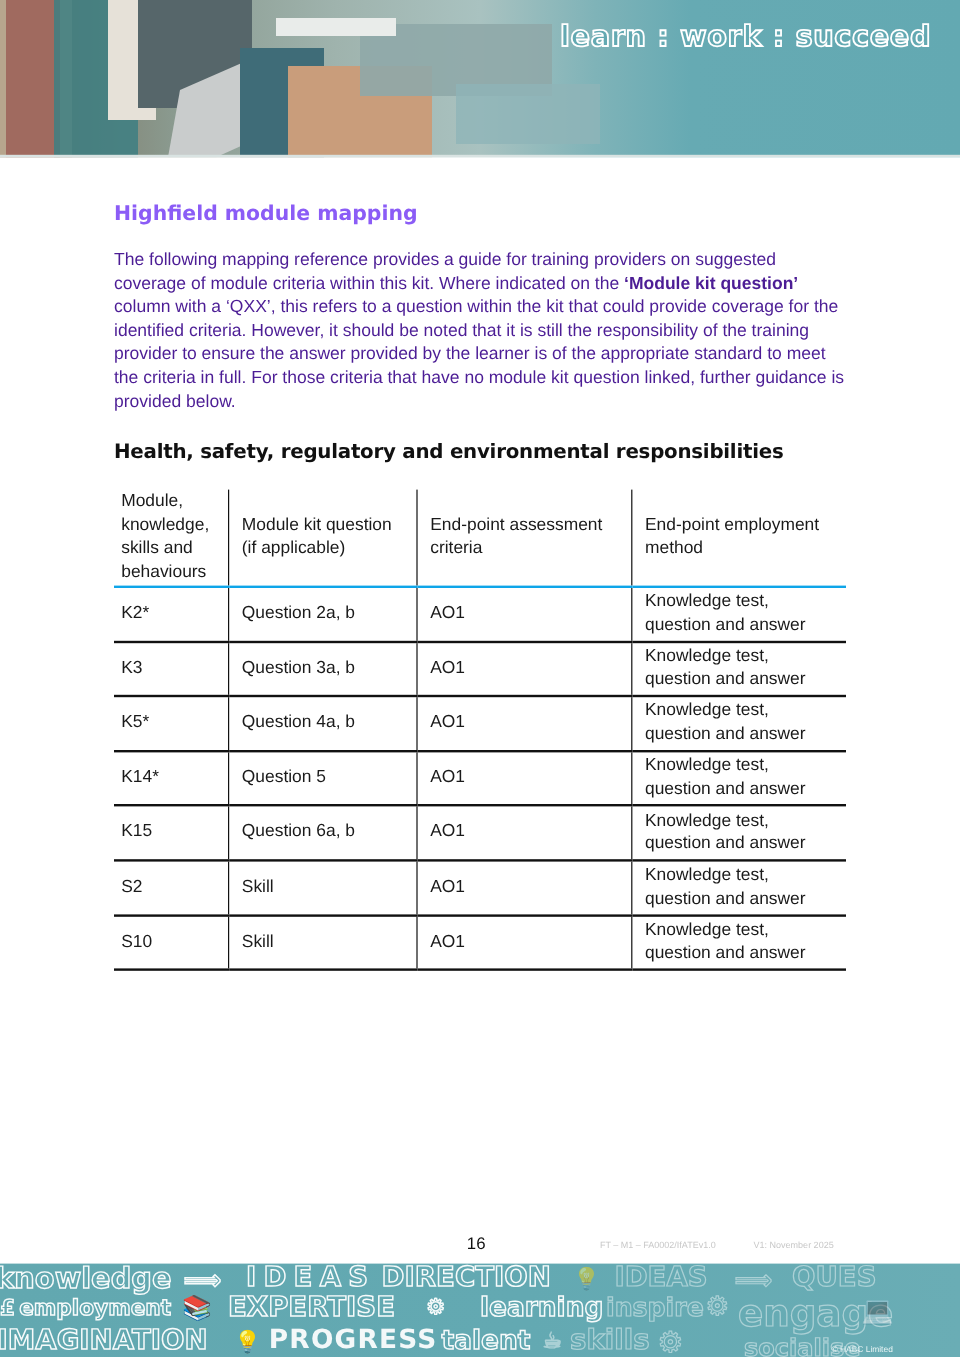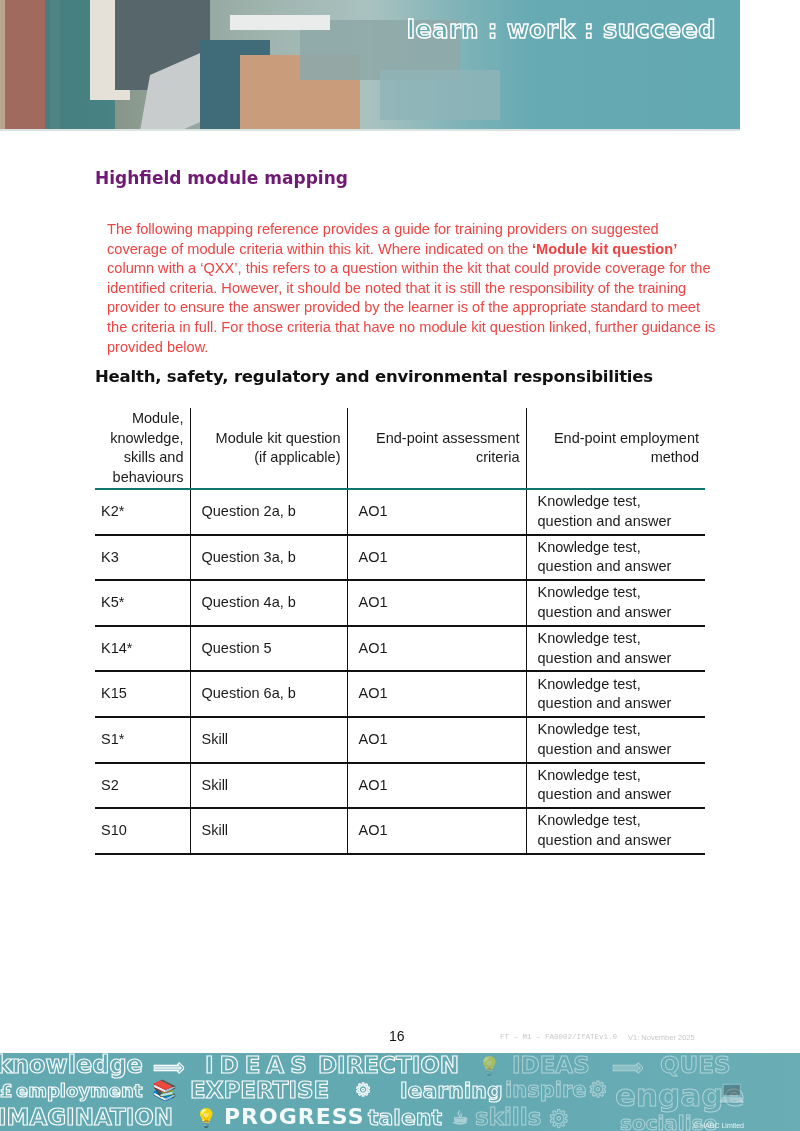--- a/index.html
+++ b/index.html
@@ -1,62 +1,62 @@
 <!DOCTYPE html>
 <html><head>
 <meta charset="utf-8">
 <style>
   html, body { margin: 0; padding: 0; }
   body {
     width: 800px; height: 1131px; position: relative; overflow: hidden;
     background: #ffffff; font-family: "DejaVu Sans", "Liberation Sans", sans-serif; color: #1a1a1a;
   }
   .header-banner {
-    position: absolute; left: 0; top: 0; width: 740px; height: 131px; overflow: hidden;
+    position: absolute; left: 0; top: 0; width: 800px; height: 131px; overflow: hidden;
     background: linear-gradient(90deg, #7a6a55 0%, #8a9a8f 18%, #9fb3ad 35%, #a9c2c0 50%, #7fb3b8 62%, #66aab3 72%, #63a9b2 100%);
   }
   .photo-shapes { position: absolute; inset: 0; }
   .tagline {
     position: absolute; right: 24px; top: 16px;
     font-family: "DejaVu Sans", sans-serif; font-weight: bold; font-size: 24px; letter-spacing: 0.5px;
     color: #63a9b2; -webkit-text-stroke: 1.5px #ffffff;
   }
   .page-title {
     position: absolute; top: 168px; left: 95px; margin: 0;
-    font-family: "DejaVu Sans", sans-serif; font-weight: bold; font-size: 17px; color: #701a75;
+    font-family: "DejaVu Sans", sans-serif; font-weight: bold; font-size: 17px; color: #8b5cf6;
   }
   .intro {
-    position: absolute; top: 208px; left: 95px; width: 612px; margin: 12px;
-    font-family: "Liberation Sans", sans-serif; font-size: 14.6px; line-height: 19.6px; color: #ef4444;
+    position: absolute; top: 208px; left: 95px; width: 612px; margin: 0;
+    font-family: "Liberation Sans", sans-serif; font-size: 14.6px; line-height: 19.6px; color: #4c1d95;
   }
   .intro b { font-weight: bold; }
   .section-title {
     position: absolute; top: 367px; left: 95px; margin: 0;
     font-family: "DejaVu Sans", sans-serif; font-weight: bold; font-size: 16.5px; color: #111; letter-spacing: -0.2px;
   }
   table.mapping {
     position: absolute; top: 408px; left: 95px; width: 610px;
     border-collapse: collapse; font-family: "Liberation Sans", sans-serif; font-size: 14.5px; color: #1a1a1a;
   }
   table.mapping th, table.mapping td {
     text-align: left; vertical-align: middle; font-weight: normal; padding: 0 6px 0 11px; line-height: 19.5px;
     border-left: 1.5px solid #111;
   }
   table.mapping th:first-child, table.mapping td:first-child { border-left: none; padding-left: 6px; }
-  table.mapping thead th { height: 80px; border-bottom: 2px solid #0f766e; padding-top: 0; text-align: right; }
+  table.mapping thead th { height: 80px; border-bottom: 2px solid #0ea5e9; padding-top: 0; }
   table.mapping tbody td { height: 43.6px; border-bottom: 2px solid #111; }
   col.c1 { width: 95px; } col.c2 { width: 157px; } col.c3 { width: 179px; } col.c4 { width: 179px; }
   .footer-meta {
     position: absolute; top: 1028px; left: 0; width: 719px; height: 20px;
   }
   .page-number {
     position: absolute; left: 389px; top: 0; font-family: "Liberation Sans", sans-serif; font-size: 14px; color: #111;
   }
   .doc-ref {
-    position: absolute; left: 500px; top: 5px; font-family: Liberation Mono, monospace; font-size: 7.5px; color: #c8c8c8;
+    position: absolute; left: 500px; top: 5px; font-family: Liberation Sans, sans-serif; font-size: 7.5px; color: #c8c8c8;
   }
   .doc-version {
     position: absolute; left: 628px; top: 5px; font-family: "Liberation Sans", sans-serif; font-size: 7.5px; color: #c8c8c8; text-align: center;
   }
   .footer-banner {
     position: absolute; left: 0; top: 1053px; width: 800px; height: 88px; overflow: hidden;
     background: linear-gradient(90deg, #62a8b0 0%, #63a9b2 55%, #6aadb5 100%);
   }
   .word { position: absolute; font-family: "DejaVu Sans", sans-serif; font-weight: bold; white-space: nowrap;
     color: transparent; -webkit-text-stroke: 1.2px rgba(255,255,255,0.95); }
@@ -133,26 +133,20 @@
       <td>AO1</td>
       <td>Knowledge test, question and answer</td>
     </tr>
     <tr>
       <td>K15</td>
       <td>Question 6a, b</td>
       <td>AO1</td>
       <td>Knowledge test, question and answer</td>
     </tr>
     <tr>
-      <td>S1*</td>
-      <td>Skill</td>
-      <td>AO1</td>
-      <td>Knowledge test, question and answer</td>
-    </tr>
-    <tr>
       <td>S2</td>
       <td>Skill</td>
       <td>AO1</td>
       <td>Knowledge test, question and answer</td>
     </tr>
     <tr>
       <td>S10</td>
       <td>Skill</td>
       <td>AO1</td>
       <td>Knowledge test, question and answer</td>

